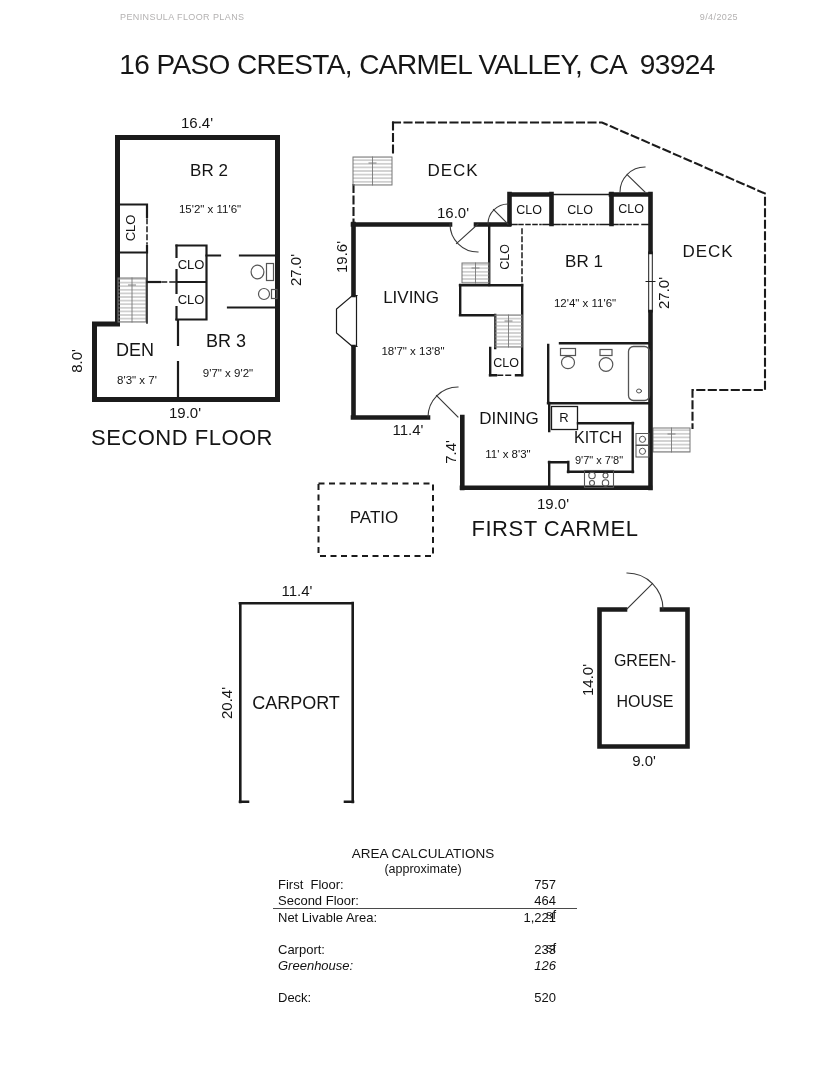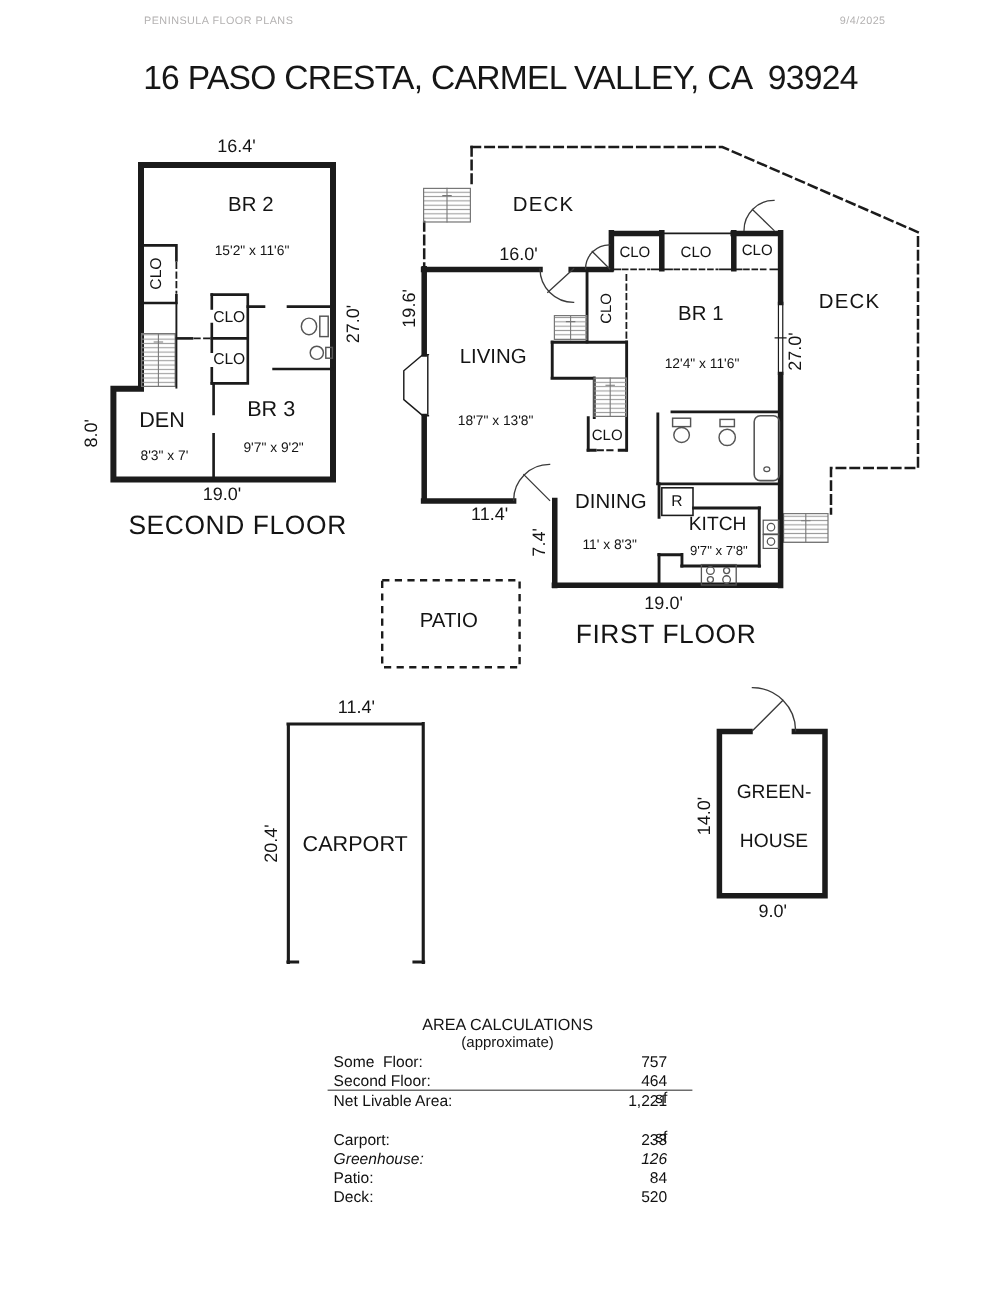--- a/index.html
+++ b/index.html
@@ -189,60 +189,60 @@
   <div class="lbl clo v" style="left:130px;top:228px;font-size:13px;">CLO</div>
   <div class="lbl clo" style="left:191px;top:264px;font-size:13px;">CLO</div>
   <div class="lbl clo" style="left:191px;top:299px;font-size:13px;">CLO</div>
   <div class="lbl" style="left:135px;top:350px;font-size:18px;">DEN</div>
   <div class="lbl size" style="left:137px;top:381px;">8'3" x 7'</div>
   <div class="lbl" style="left:226px;top:341px;font-size:18px;">BR 3</div>
   <div class="lbl size" style="left:228px;top:374px;">9'7" x 9'2"</div>
   <div class="lbl dim v" style="left:76px;top:361px;">8.0'</div>
   <div class="lbl dim v" style="left:295px;top:270px;">27.0'</div>
   <div class="lbl dim" style="left:185px;top:412px;">19.0'</div>
-  <div class="lbl big" style="left:182px;top:438px;margin-left:16px;">SECOND FLOOR</div>
+  <div class="lbl big" style="left:182px;top:438px;">SECOND FLOOR</div>
 
   <div class="lbl room" style="left:453px;top:170px;letter-spacing:1px;">DECK</div>
-  <div class="lbl dim" style="left:432px;top:212px;">16.0'</div>
+  <div class="lbl dim" style="left:453px;top:212px;">16.0'</div>
   <div class="lbl dim v" style="left:341px;top:257px;">19.6'</div>
   <div class="lbl clo" style="left:529px;top:210px;">CLO</div>
   <div class="lbl clo" style="left:580px;top:210px;">CLO</div>
   <div class="lbl clo" style="left:631px;top:209px;">CLO</div>
   <div class="lbl clo v" style="left:505px;top:257px;">CLO</div>
   <div class="lbl room" style="left:584px;top:261px;">BR 1</div>
   <div class="lbl size" style="left:585px;top:304px;">12'4" x 11'6"</div>
   <div class="lbl room" style="left:708px;top:251px;letter-spacing:1px;">DECK</div>
   <div class="lbl dim v" style="left:663px;top:293px;">27.0'</div>
   <div class="lbl room" style="left:411px;top:297px;">LIVING</div>
   <div class="lbl size" style="left:413px;top:352px;">18'7" x 13'8"</div>
   <div class="lbl clo" style="left:506px;top:363px;">CLO</div>
   <div class="lbl dim" style="left:408px;top:429px;">11.4'</div>
   <div class="lbl dim v" style="left:450px;top:452px;">7.4'</div>
   <div class="lbl room" style="left:509px;top:418px;">DINING</div>
   <div class="lbl" style="left:564px;top:417px;font-size:13px;">R</div>
   <div class="lbl" style="left:598px;top:438px;font-size:16px;">KITCH</div>
   <div class="lbl size" style="left:508px;top:455px;">11' x 8'3"</div>
   <div class="lbl" style="left:599px;top:460px;font-size:11px;">9'7" x 7'8"</div>
   <div class="lbl dim" style="left:553px;top:503px;">19.0'</div>
-  <div class="lbl big" style="left:555px;top:529px;">FIRST FLOOR</div>
+  <div class="lbl big" style="left:555px;top:529px;">FIRST CARMEL</div>
 
   <div class="lbl room" style="left:374px;top:517px;">PATIO</div>
   <div class="lbl dim" style="left:297px;top:590px;">11.4'</div>
   <div class="lbl" style="left:296px;top:703px;font-size:18px;text-align:center;">CARPORT</div>
   <div class="lbl dim v" style="left:226px;top:703px;">20.4'</div>
   <div class="lbl" style="left:645px;top:661px;font-size:16px;">GREEN-</div>
   <div class="lbl" style="left:645px;top:702px;font-size:16px;">HOUSE</div>
   <div class="lbl dim v" style="left:587px;top:680px;">14.0'</div>
   <div class="lbl dim" style="left:644px;top:760px;">9.0'</div>
 
   <div class="lbl atitle" style="left:423px;top:854px;">AREA CALCULATIONS</div>
   <div class="lbl asub" style="left:423px;top:869px;">(approximate)</div>
 
   <div class="arow" style="top:877px;">
-    <span class="alab">Some  Floor:</span>
+    <span class="alab">First  Floor:</span>
     <span class="aval">757</span>
     <span class="asuf">sf</span>
   </div>
   <div class="arow" style="top:893px;">
     <span class="alab">Second Floor:</span>
     <span class="aval">464</span>
     <span class="asuf"></span>
   </div>
   <div id="area-rule"></div>
   <div class="arow" style="top:909.5px;">
@@ -253,25 +253,20 @@
   <div class="arow" style="top:942px;">
     <span class="alab">Carport:</span>
     <span class="aval">233</span>
     <span class="asuf"></span>
   </div>
   <div class="arow" style="top:958px;font-style:italic;">
     <span class="alab">Greenhouse:</span>
     <span class="aval">126</span>
     <span class="asuf"></span>
   </div>
-  <div class="arow" style="top:974px;">
-    <span class="alab">Patio:</span>
-    <span class="aval">84</span>
-    <span class="asuf"></span>
-  </div>
   <div class="arow" style="top:990px;">
     <span class="alab">Deck:</span>
     <span class="aval">520</span>
     <span class="asuf"></span>
   </div>
 
 
 </div>
 
 </body></html>

